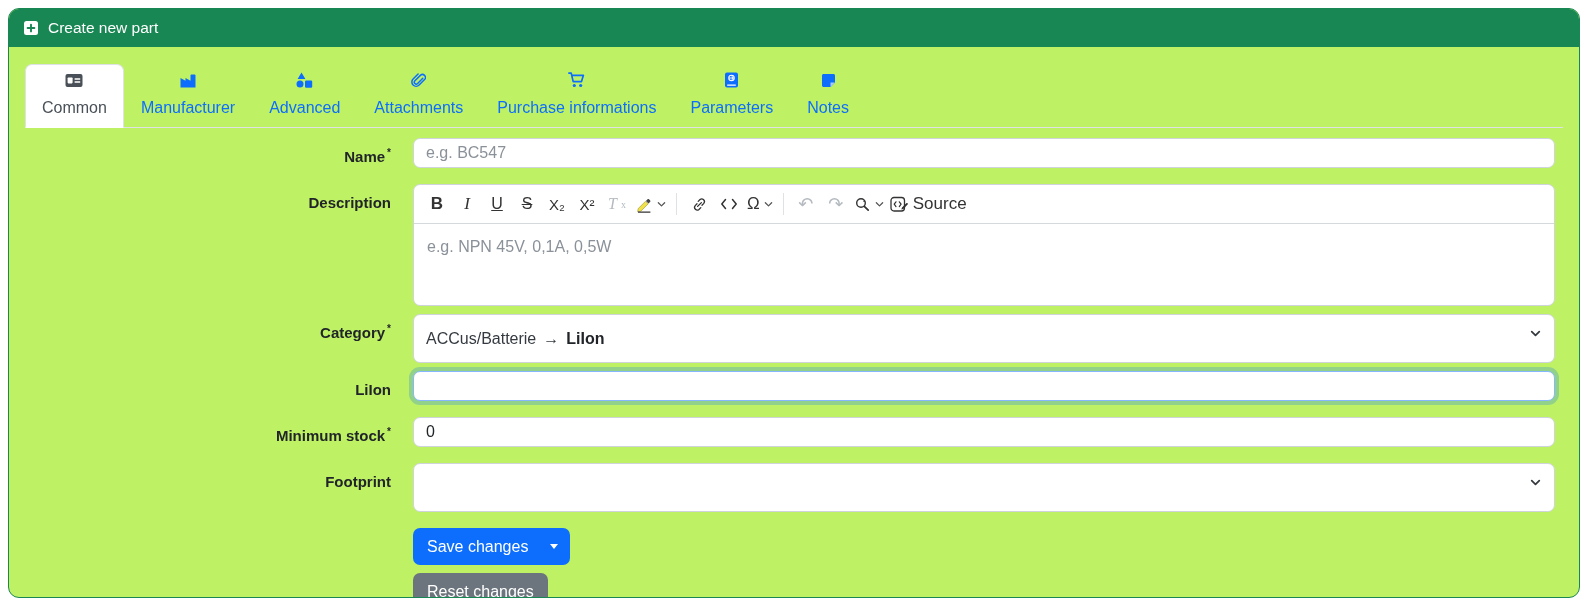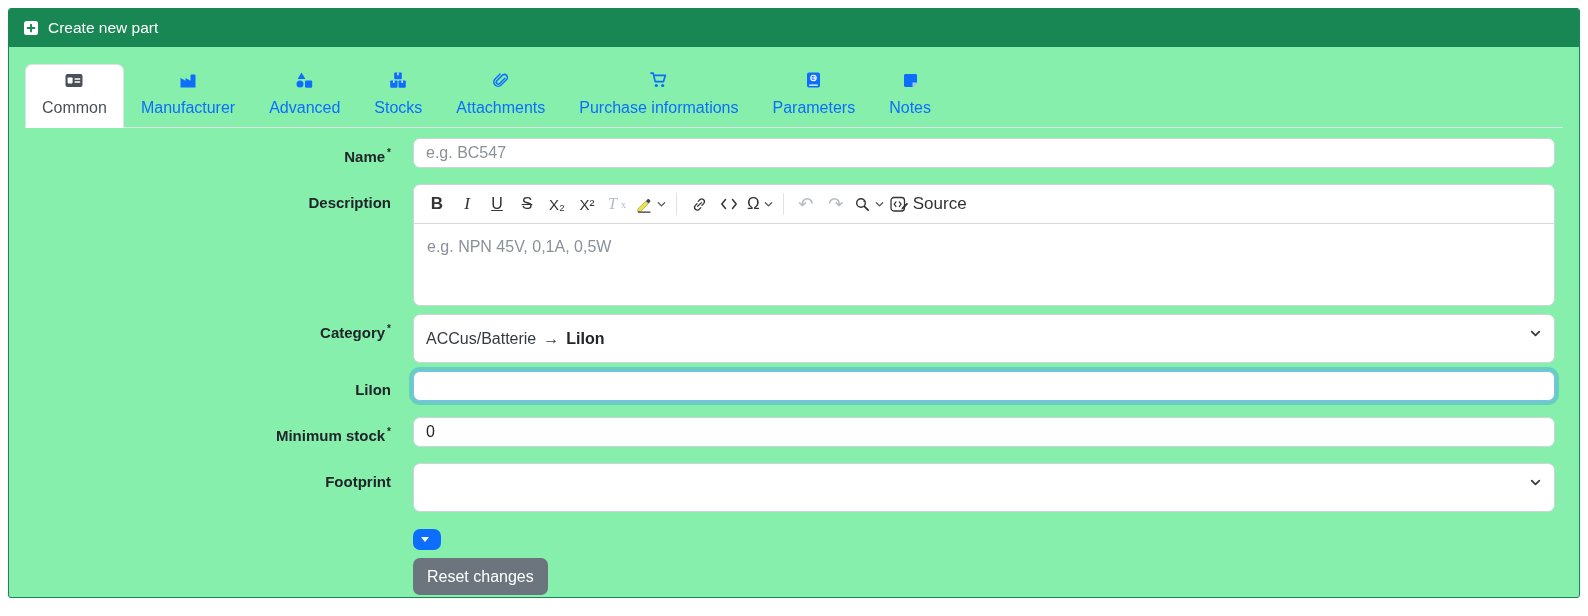--- a/index.html
+++ b/index.html
@@ -1,19 +1,19 @@
 <!DOCTYPE html>
 <html style="--success: #198754; --link: #0d6efd; --secondary: #6c757d; --border: #ced4da; --tab-border: #dee2e6; --focus: #86b7fe;"><head>
 <meta charset="utf-8">
 <style>
   html,body{margin:0;padding:0;background:#fff;}
   .canvas{position:relative;width:1588px;height:616px;background:#fff;
           font-family:"Liberation Sans",sans-serif;color:#212529;overflow:hidden;}
   .card{position:absolute;left:8px;top:8px;width:1572px;height:590px;
-        border:1px solid var(--success,#198754);border-radius:3px;background:#86efac;
+        border:1px solid var(--success,#198754);border-radius:11px;background:#bef264;
         box-sizing:border-box;overflow:hidden;}
   .card-header{background:var(--success,#198754);color:#fff;height:38px;display:flex;
                align-items:center;gap:9px;padding:0 14px;font-size:15.5px;}
   .card-body{padding:16px 16px 0 16px;}
 
   
   .nav-tabs{display:flex;border-bottom:1px solid var(--tab-border,#dee2e6);align-items:flex-end;}
   .tab{display:flex;align-items:center;gap:9px;padding:8px 16px;font-size:16px;
        color:var(--link,#0d6efd);text-decoration:none;border:1px solid transparent;
        border-radius:7px 7px 0 0;margin-bottom:-1px;cursor:pointer;line-height:22px;flex-direction:column;}
@@ -107,29 +107,20 @@
 
       <a class="tab">
         <svg width="17" height="16" viewBox="0 0 17 16">
               <path d="M5.5 0.6L9.4 7H1.6z" fill="#0d6efd"></path>
               <circle cx="4" cy="12.1" r="3.5" fill="#0d6efd"></circle>
               <rect x="9" y="8.5" width="7.2" height="7.2" rx="1.2" fill="#0d6efd"></rect>
             </svg>
         <span>Advanced</span>
       </a>
 
-      <a class="tab">
-        <svg width="16" height="16" viewBox="0 0 16 16">
-              <rect x="4.2" y="0.4" width="7.6" height="6.8" rx="0.9" fill="#0d6efd"></rect>
-              <rect x="0.2" y="8.4" width="7.3" height="7.3" rx="0.9" fill="#0d6efd"></rect>
-              <rect x="8.5" y="8.4" width="7.3" height="7.3" rx="0.9" fill="#0d6efd"></rect>
-              <path d="M8 0.6v2.6M3.85 8.6v2.4M12.15 8.6v2.4" stroke="#fff" stroke-width="1.3"></path>
-            </svg>
-        <span>Stocks</span>
-      </a>
 
       <a class="tab">
         <svg width="15" height="16" viewBox="0 0 15 16">
               <path d="M11.8 6.3l-5.2 5.2a1.9 1.9 0 0 1-2.7-2.7l5.7-5.7a3 3 0 0 1 4.2 4.2l-5.7 5.7a4.2 4.2 0 0 1-6-6l5-5" fill="none" stroke="#0d6efd" stroke-width="1.5" stroke-linecap="round" stroke-linejoin="round"></path>
             </svg>
         <span>Attachments</span>
       </a>
 
       <a class="tab">
         <svg width="18" height="16" viewBox="0 0 18 16">
@@ -273,20 +264,21 @@
             <svg class="chev" width="13" height="13" viewBox="0 0 12 12">
                   <path d="M2.5 4.3L6 7.8l3.5-3.5" fill="none" stroke="#343a40" stroke-width="1.6" stroke-linecap="round" stroke-linejoin="round"></path>
                 </svg>
           </div>
         </div>
       </div>
 
       <div class="btn-rows">
         <div>
           <span class="btn-group">
+            <button class="btn btn-primary">Save changes</button>
             <span class="btn-caret">
                   <span class="caret"></span>
                 </span>
           </span>
         </div>
         <div>
           <button class="btn btn-secondary">Reset changes</button>
         </div>
       </div>
 

